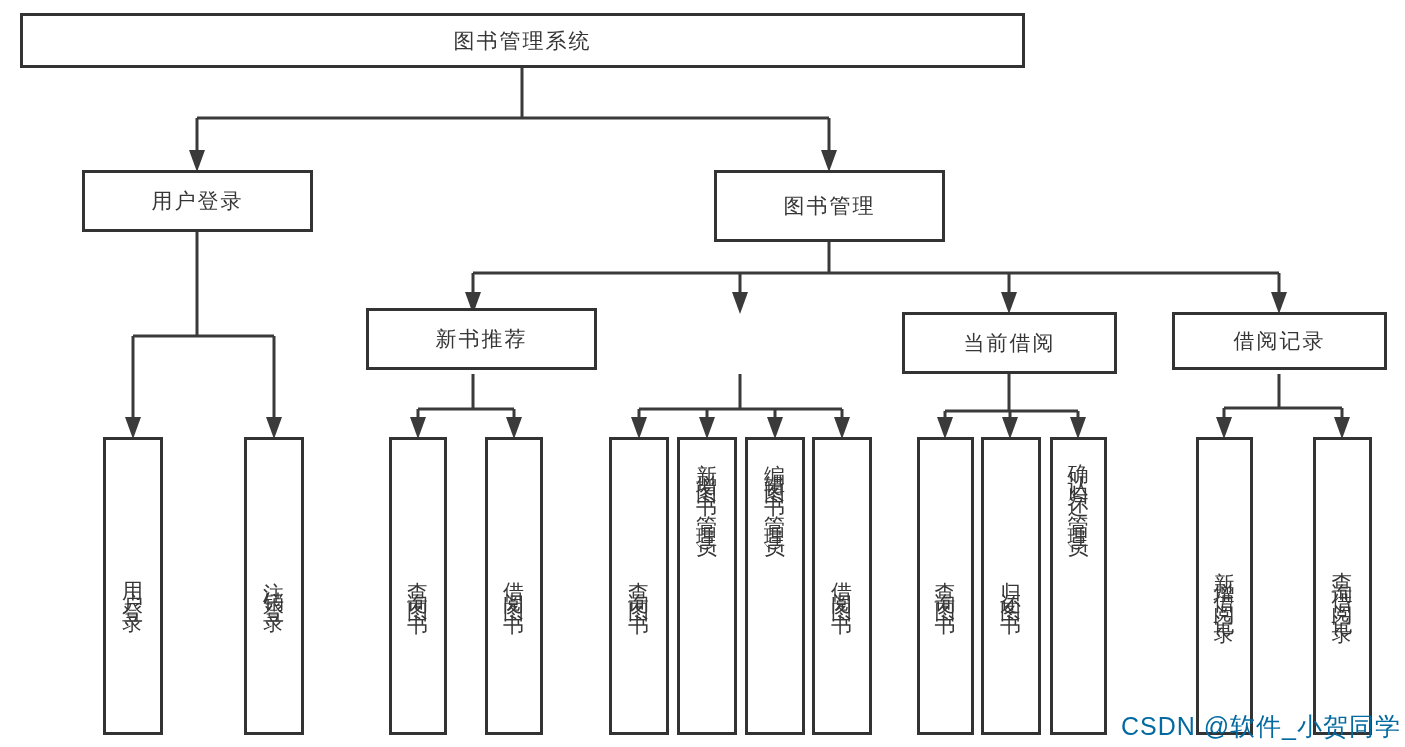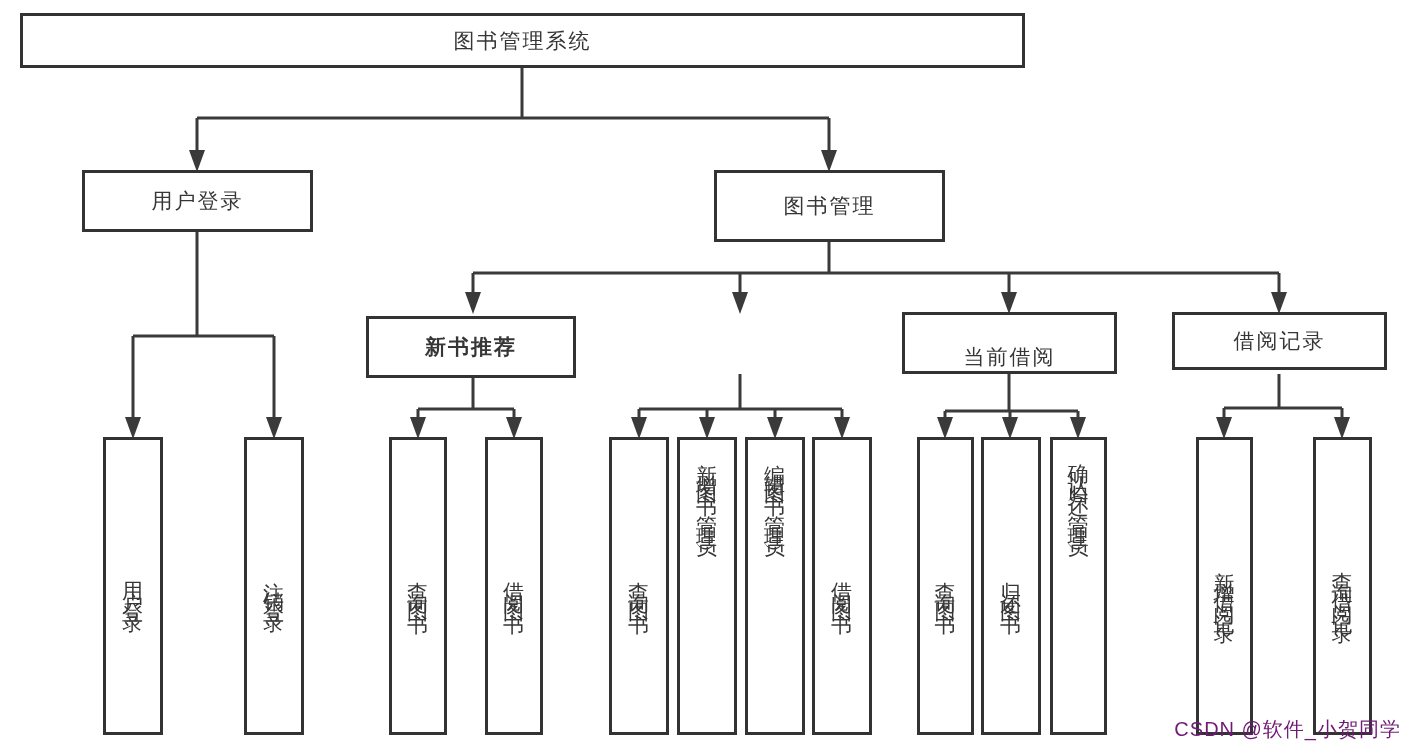--- a/index.html
+++ b/index.html
@@ -36,22 +36,22 @@
     writing-mode:vertical-rl;
     text-orientation:mixed;
     letter-spacing:0.5em;
     line-height:1.0;
     white-space:nowrap;
   }
   .leaf.top{align-items:flex-start;padding-top:7px;}
   .watermark{
     position:absolute;
     right:4px;bottom:4px;
-    color:#701a75;
-    font-size:20px;
+    color:#0369a1;
+    font-size:25px;
     letter-spacing:1px;
     z-index:2;
   }
 </style>
 </head>
 <body>
 
 <div id="canvas">
 
   <svg class="wires" width="1405" height="747" viewBox="0 0 1405 747">
@@ -101,24 +101,24 @@
     <span>图书管理系统</span>
   </div>
 
   <div class="node" style="left:82px;top:170px;width:231px;height:62px;">
     <span>用户登录</span>
   </div>
   <div class="node" style="left:714px;top:170px;width:231px;height:72px;">
     <span>图书管理</span>
   </div>
 
-  <div class="node" style="left:366px;top:316px;width:210px;height:62px;font-weight:bold;">
+  <div class="node" style="left:366px;top:308px;width:231px;height:62px;">
     <span>新书推荐</span>
   </div>
-  <div class="node" style="left:902px;top:312px;width:215px;height:62px;align-items:flex-end;">
+  <div class="node" style="left:902px;top:312px;width:215px;height:62px;">
     <span>当前借阅</span>
   </div>
   <div class="node" style="left:1172px;top:312px;width:215px;height:58px;">
     <span>借阅记录</span>
   </div>
 
   <div class="leaf" style="left:103px;top:437px;width:60px;height:298px;">
     <span class="vtext">用户登录</span>
   </div>
   <div class="leaf" style="left:244px;top:437px;width:60px;height:298px;">

